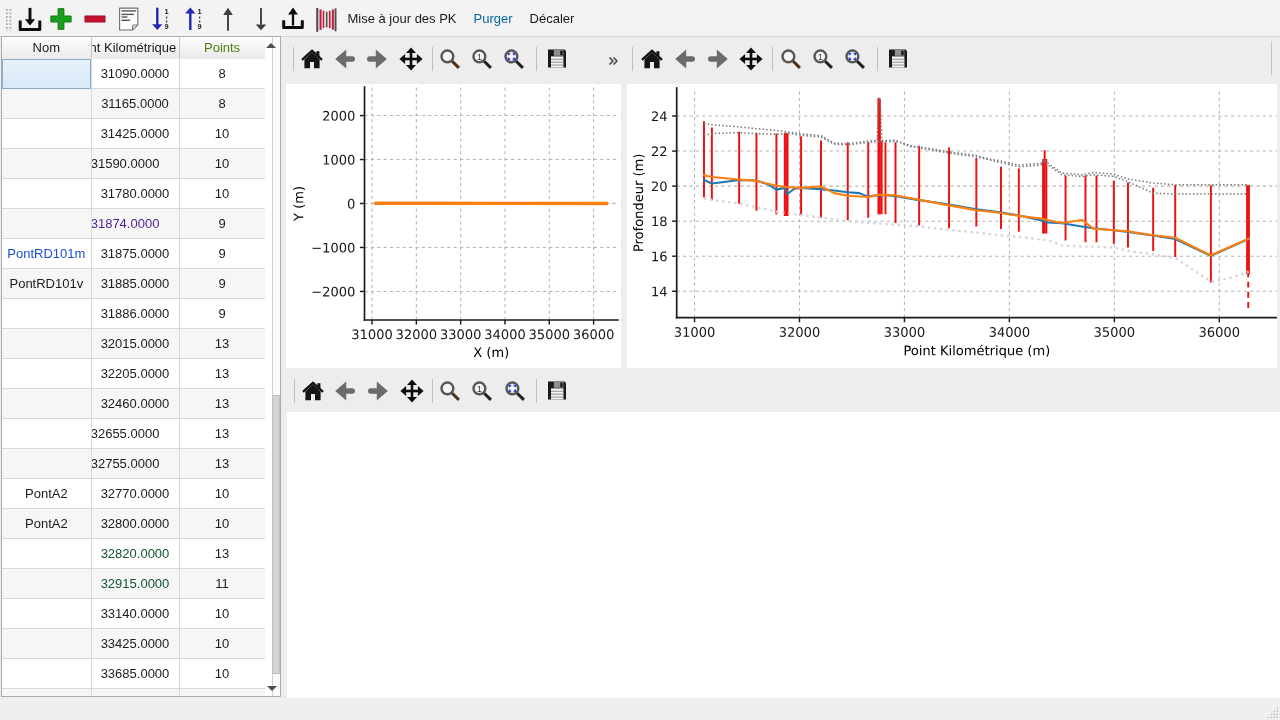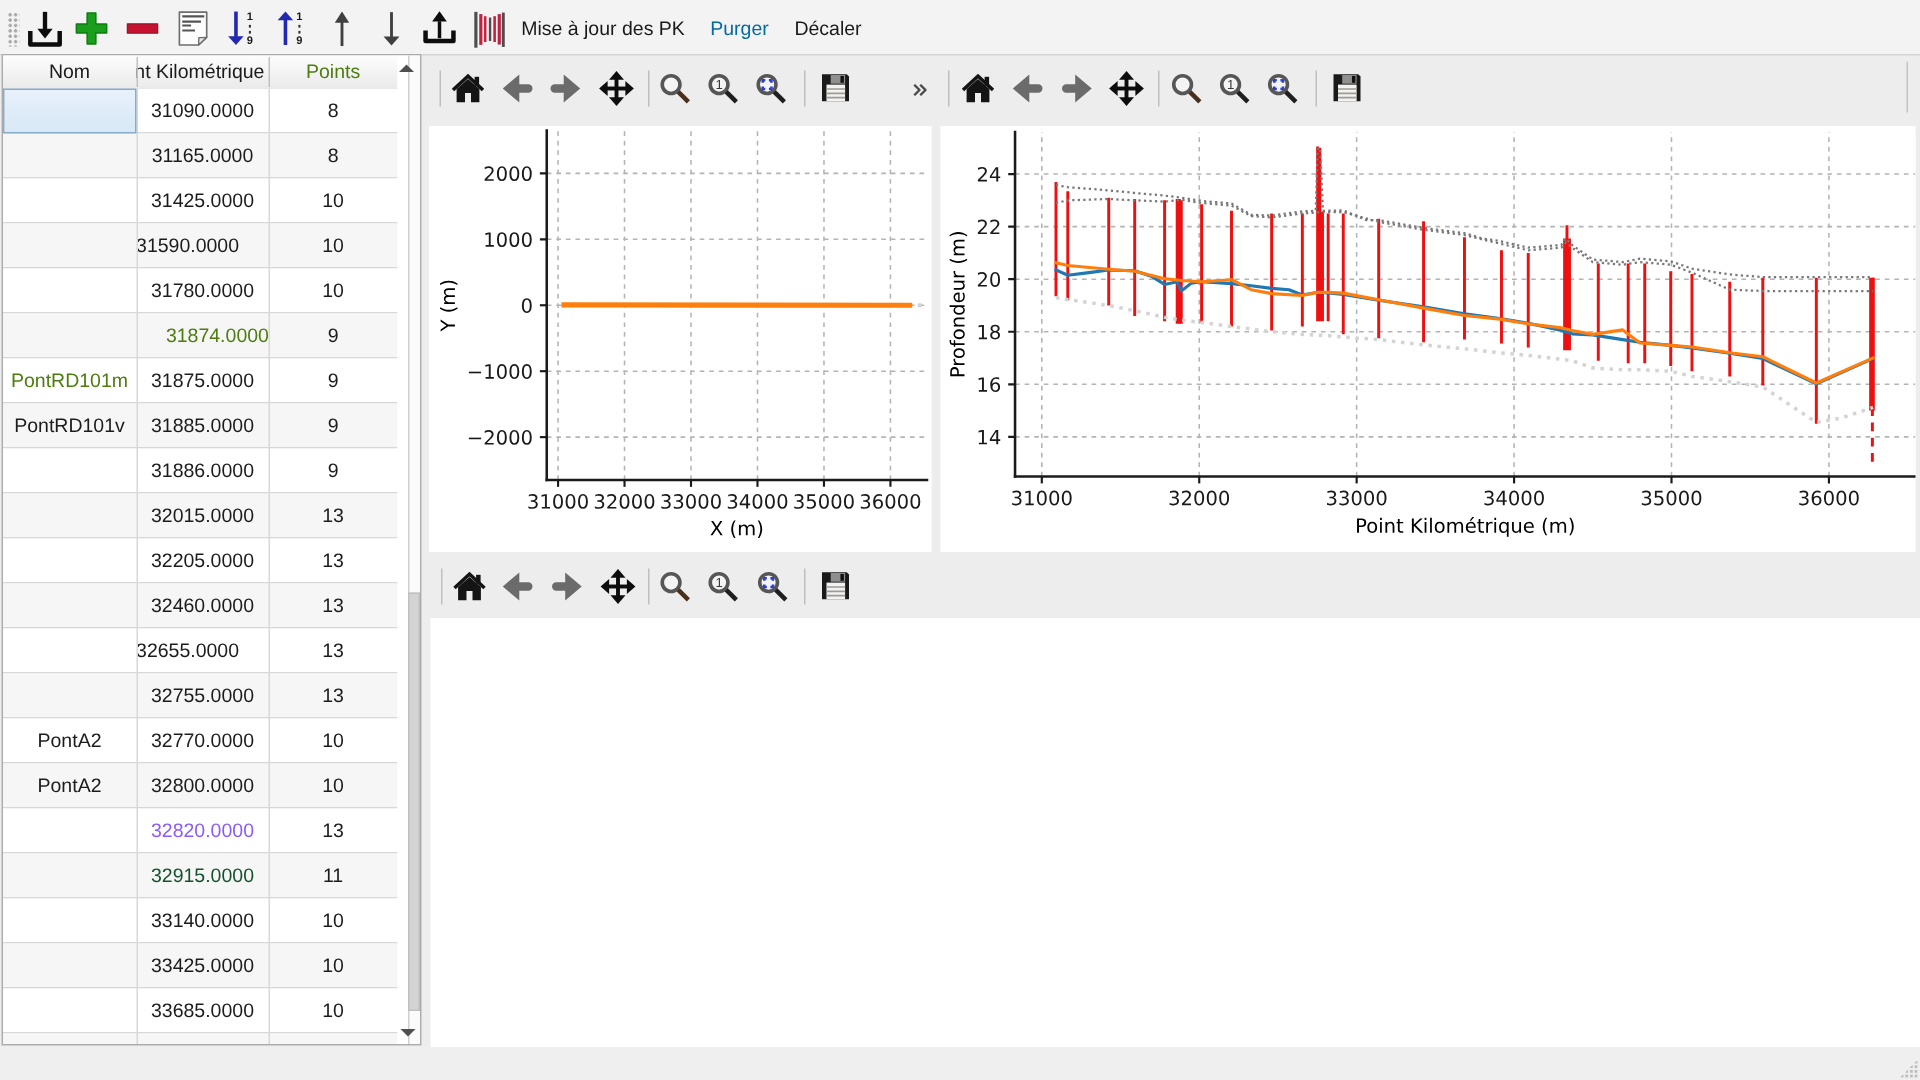--- a/index.html
+++ b/index.html
@@ -95,24 +95,24 @@
     <div style="position:absolute;left:2px;top:119px;width:262.8px;height:30px;background:#ffffff;border-bottom:1px solid #d8d8d8;box-sizing:border-box"></div>
     <div style="position:absolute;left:90.7px;top:119px;width:88.6px;height:30px;font:13px 'Liberation Sans',sans-serif;color:#1c1c1c;text-align:center;line-height:30px">31425.0000</div>
     <div style="position:absolute;left:179.3px;top:119px;width:85.5px;height:30px;font:13px 'Liberation Sans',sans-serif;color:#1c1c1c;text-align:center;line-height:30px">10</div>
     <div style="position:absolute;left:2px;top:149px;width:262.8px;height:30px;background:#f6f6f6;border-bottom:1px solid #d8d8d8;box-sizing:border-box"></div>
     <div style="position:absolute;left:90.7px;top:149px;width:88.6px;height:30px;font:13px 'Liberation Sans',sans-serif;color:#1c1c1c;line-height:30px">31590.0000</div>
     <div style="position:absolute;left:179.3px;top:149px;width:85.5px;height:30px;font:13px 'Liberation Sans',sans-serif;color:#1c1c1c;text-align:center;line-height:30px">10</div>
     <div style="position:absolute;left:2px;top:179px;width:262.8px;height:30px;background:#ffffff;border-bottom:1px solid #d8d8d8;box-sizing:border-box"></div>
     <div style="position:absolute;left:90.7px;top:179px;width:88.6px;height:30px;font:13px 'Liberation Sans',sans-serif;color:#1c1c1c;text-align:center;line-height:30px">31780.0000</div>
     <div style="position:absolute;left:179.3px;top:179px;width:85.5px;height:30px;font:13px 'Liberation Sans',sans-serif;color:#1c1c1c;text-align:center;line-height:30px">10</div>
     <div style="position:absolute;left:2px;top:209px;width:262.8px;height:30px;background:#f6f6f6;border-bottom:1px solid #d8d8d8;box-sizing:border-box"></div>
-    <div style="position:absolute;left:90.7px;top:209px;width:88.6px;height:30px;font:13px 'Liberation Sans',sans-serif;color:#4d7c0f;text-align:right;line-height:30px">31874.0000</div>
+    <div style="position:absolute;left:90.7px;top:209px;width:88.6px;height:30px;font:13px 'Liberation Sans',sans-serif;color:#4c1d95;text-align:left;line-height:30px">31874.0000</div>
     <div style="position:absolute;left:179.3px;top:209px;width:85.5px;height:30px;font:13px 'Liberation Sans',sans-serif;color:#1c1c1c;text-align:center;line-height:30px">9</div>
     <div style="position:absolute;left:2px;top:239px;width:262.8px;height:30px;background:#ffffff;border-bottom:1px solid #d8d8d8;box-sizing:border-box"></div>
-    <div style="position:absolute;left:2px;top:239px;width:88.7px;height:30px;font:13px 'Liberation Sans',sans-serif;color:#4d7c0f;text-align:center;line-height:30px">PontRD101m</div>
+    <div style="position:absolute;left:2px;top:239px;width:88.7px;height:30px;font:13px 'Liberation Sans',sans-serif;color:#1d4ed8;text-align:center;line-height:30px">PontRD101m</div>
     <div style="position:absolute;left:90.7px;top:239px;width:88.6px;height:30px;font:13px 'Liberation Sans',sans-serif;color:#1c1c1c;text-align:center;line-height:30px">31875.0000</div>
     <div style="position:absolute;left:179.3px;top:239px;width:85.5px;height:30px;font:13px 'Liberation Sans',sans-serif;color:#1c1c1c;text-align:center;line-height:30px">9</div>
     <div style="position:absolute;left:2px;top:269px;width:262.8px;height:30px;background:#f6f6f6;border-bottom:1px solid #d8d8d8;box-sizing:border-box"></div>
     <div style="position:absolute;left:2px;top:269px;width:88.7px;height:30px;font:13px 'Liberation Sans',sans-serif;color:#1c1c1c;text-align:center;line-height:30px">PontRD101v</div>
     <div style="position:absolute;left:90.7px;top:269px;width:88.6px;height:30px;font:13px 'Liberation Sans',sans-serif;color:#1c1c1c;text-align:center;line-height:30px">31885.0000</div>
     <div style="position:absolute;left:179.3px;top:269px;width:85.5px;height:30px;font:13px 'Liberation Sans',sans-serif;color:#1c1c1c;text-align:center;line-height:30px">9</div>
     <div style="position:absolute;left:2px;top:299px;width:262.8px;height:30px;background:#ffffff;border-bottom:1px solid #d8d8d8;box-sizing:border-box"></div>
     <div style="position:absolute;left:90.7px;top:299px;width:88.6px;height:30px;font:13px 'Liberation Sans',sans-serif;color:#1c1c1c;text-align:center;line-height:30px">31886.0000</div>
     <div style="position:absolute;left:179.3px;top:299px;width:85.5px;height:30px;font:13px 'Liberation Sans',sans-serif;color:#1c1c1c;text-align:center;line-height:30px">9</div>
     <div style="position:absolute;left:2px;top:329px;width:262.8px;height:30px;background:#f6f6f6;border-bottom:1px solid #d8d8d8;box-sizing:border-box"></div>
@@ -121,32 +121,32 @@
     <div style="position:absolute;left:2px;top:359px;width:262.8px;height:30px;background:#ffffff;border-bottom:1px solid #d8d8d8;box-sizing:border-box"></div>
     <div style="position:absolute;left:90.7px;top:359px;width:88.6px;height:30px;font:13px 'Liberation Sans',sans-serif;color:#1c1c1c;text-align:center;line-height:30px">32205.0000</div>
     <div style="position:absolute;left:179.3px;top:359px;width:85.5px;height:30px;font:13px 'Liberation Sans',sans-serif;color:#1c1c1c;text-align:center;line-height:30px">13</div>
     <div style="position:absolute;left:2px;top:389px;width:262.8px;height:30px;background:#f6f6f6;border-bottom:1px solid #d8d8d8;box-sizing:border-box"></div>
     <div style="position:absolute;left:90.7px;top:389px;width:88.6px;height:30px;font:13px 'Liberation Sans',sans-serif;color:#1c1c1c;text-align:center;line-height:30px">32460.0000</div>
     <div style="position:absolute;left:179.3px;top:389px;width:85.5px;height:30px;font:13px 'Liberation Sans',sans-serif;color:#1c1c1c;text-align:center;line-height:30px">13</div>
     <div style="position:absolute;left:2px;top:419px;width:262.8px;height:30px;background:#ffffff;border-bottom:1px solid #d8d8d8;box-sizing:border-box"></div>
     <div style="position:absolute;left:90.7px;top:419px;width:88.6px;height:30px;font:13px 'Liberation Sans',sans-serif;color:#1c1c1c;line-height:30px">32655.0000</div>
     <div style="position:absolute;left:179.3px;top:419px;width:85.5px;height:30px;font:13px 'Liberation Sans',sans-serif;color:#1c1c1c;text-align:center;line-height:30px">13</div>
     <div style="position:absolute;left:2px;top:449px;width:262.8px;height:30px;background:#f6f6f6;border-bottom:1px solid #d8d8d8;box-sizing:border-box"></div>
-    <div style="position:absolute;left:90.7px;top:449px;width:88.6px;height:30px;font:13px 'Liberation Sans',sans-serif;color:#1c1c1c;text-align:center;line-height:30px">32755.0000</div>
+    <div style="position:absolute;left:90.7px;top:449px;width:88.6px;height:30px;font:13px 'Liberation Sans',sans-serif;color:#1c1c1c;text-align:left;line-height:30px">32755.0000</div>
     <div style="position:absolute;left:179.3px;top:449px;width:85.5px;height:30px;font:13px 'Liberation Sans',sans-serif;color:#1c1c1c;text-align:center;line-height:30px">13</div>
     <div style="position:absolute;left:2px;top:479px;width:262.8px;height:30px;background:#ffffff;border-bottom:1px solid #d8d8d8;box-sizing:border-box"></div>
     <div style="position:absolute;left:2px;top:479px;width:88.7px;height:30px;font:13px 'Liberation Sans',sans-serif;color:#1c1c1c;text-align:center;line-height:30px">PontA2</div>
     <div style="position:absolute;left:90.7px;top:479px;width:88.6px;height:30px;font:13px 'Liberation Sans',sans-serif;color:#1c1c1c;text-align:center;line-height:30px">32770.0000</div>
     <div style="position:absolute;left:179.3px;top:479px;width:85.5px;height:30px;font:13px 'Liberation Sans',sans-serif;color:#1c1c1c;text-align:center;line-height:30px">10</div>
     <div style="position:absolute;left:2px;top:509px;width:262.8px;height:30px;background:#f6f6f6;border-bottom:1px solid #d8d8d8;box-sizing:border-box"></div>
     <div style="position:absolute;left:2px;top:509px;width:88.7px;height:30px;font:13px 'Liberation Sans',sans-serif;color:#1c1c1c;text-align:center;line-height:30px">PontA2</div>
     <div style="position:absolute;left:90.7px;top:509px;width:88.6px;height:30px;font:13px 'Liberation Sans',sans-serif;color:#1c1c1c;text-align:center;line-height:30px">32800.0000</div>
     <div style="position:absolute;left:179.3px;top:509px;width:85.5px;height:30px;font:13px 'Liberation Sans',sans-serif;color:#1c1c1c;text-align:center;line-height:30px">10</div>
     <div style="position:absolute;left:2px;top:539px;width:262.8px;height:30px;background:#ffffff;border-bottom:1px solid #d8d8d8;box-sizing:border-box"></div>
-    <div style="position:absolute;left:90.7px;top:539px;width:88.6px;height:30px;font:13px 'Liberation Sans',sans-serif;color:#8b5cf6;text-align:center;line-height:30px">32820.0000</div>
+    <div style="position:absolute;left:90.7px;top:539px;width:88.6px;height:30px;font:13px 'Liberation Sans',sans-serif;color:#14532d;text-align:center;line-height:30px">32820.0000</div>
     <div style="position:absolute;left:179.3px;top:539px;width:85.5px;height:30px;font:13px 'Liberation Sans',sans-serif;color:#1c1c1c;text-align:center;line-height:30px">13</div>
     <div style="position:absolute;left:2px;top:569px;width:262.8px;height:30px;background:#f6f6f6;border-bottom:1px solid #d8d8d8;box-sizing:border-box"></div>
     <div style="position:absolute;left:90.7px;top:569px;width:88.6px;height:30px;font:13px 'Liberation Sans',sans-serif;color:#14532d;text-align:center;line-height:30px">32915.0000</div>
     <div style="position:absolute;left:179.3px;top:569px;width:85.5px;height:30px;font:13px 'Liberation Sans',sans-serif;color:#1c1c1c;text-align:center;line-height:30px">11</div>
     <div style="position:absolute;left:2px;top:599px;width:262.8px;height:30px;background:#ffffff;border-bottom:1px solid #d8d8d8;box-sizing:border-box"></div>
     <div style="position:absolute;left:90.7px;top:599px;width:88.6px;height:30px;font:13px 'Liberation Sans',sans-serif;color:#1c1c1c;text-align:center;line-height:30px">33140.0000</div>
     <div style="position:absolute;left:179.3px;top:599px;width:85.5px;height:30px;font:13px 'Liberation Sans',sans-serif;color:#1c1c1c;text-align:center;line-height:30px">10</div>
     <div style="position:absolute;left:2px;top:629px;width:262.8px;height:30px;background:#f6f6f6;border-bottom:1px solid #d8d8d8;box-sizing:border-box"></div>
     <div style="position:absolute;left:90.7px;top:629px;width:88.6px;height:30px;font:13px 'Liberation Sans',sans-serif;color:#1c1c1c;text-align:center;line-height:30px">33425.0000</div>
     <div style="position:absolute;left:179.3px;top:629px;width:85.5px;height:30px;font:13px 'Liberation Sans',sans-serif;color:#1c1c1c;text-align:center;line-height:30px">10</div>

